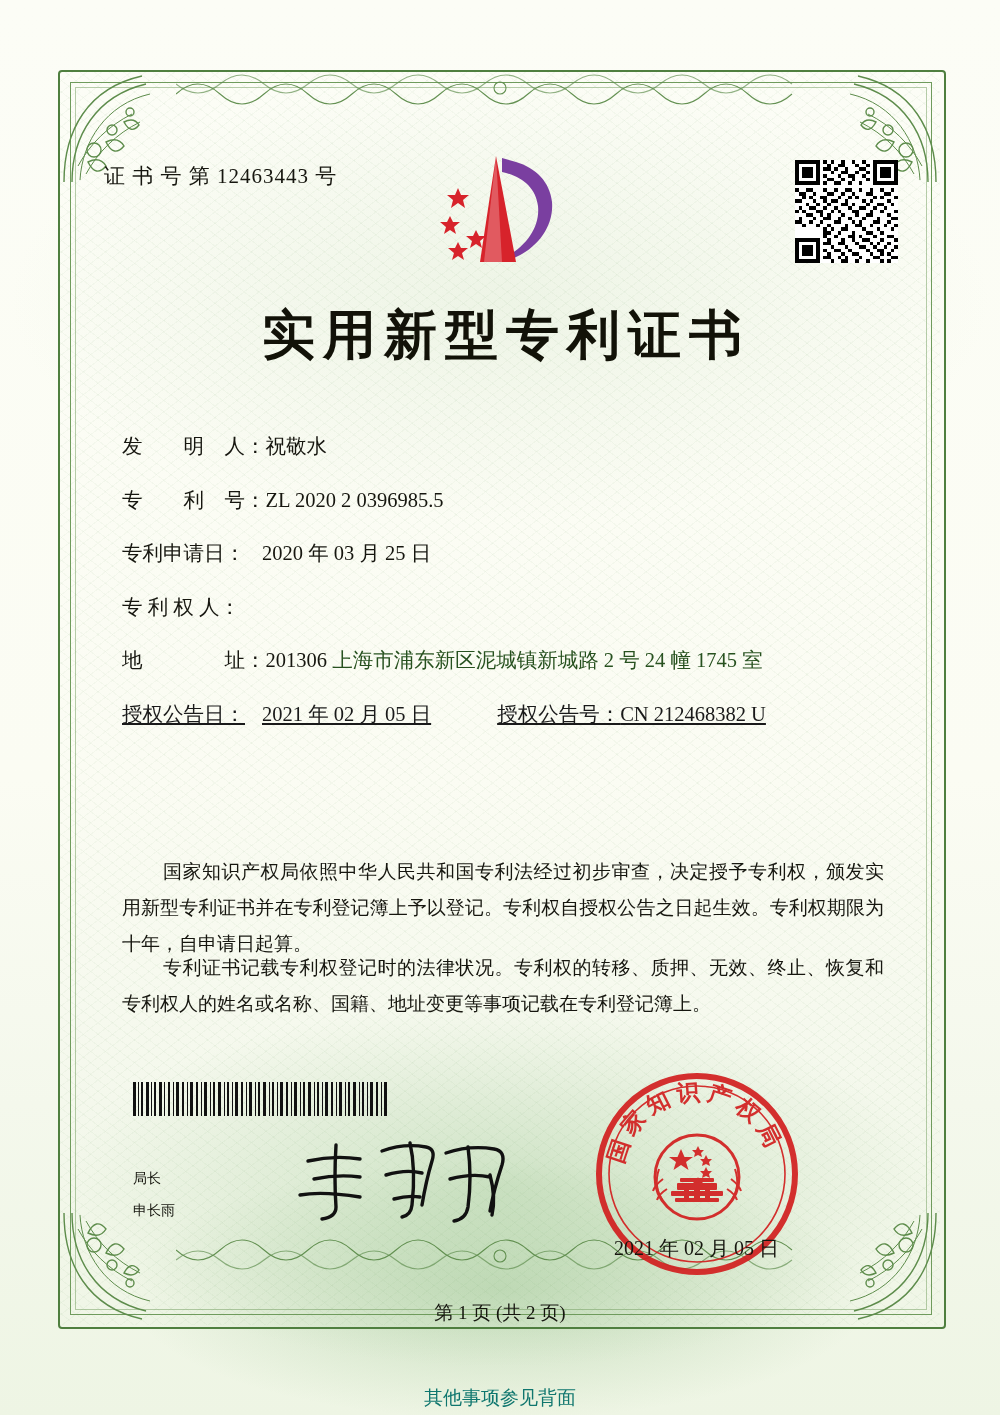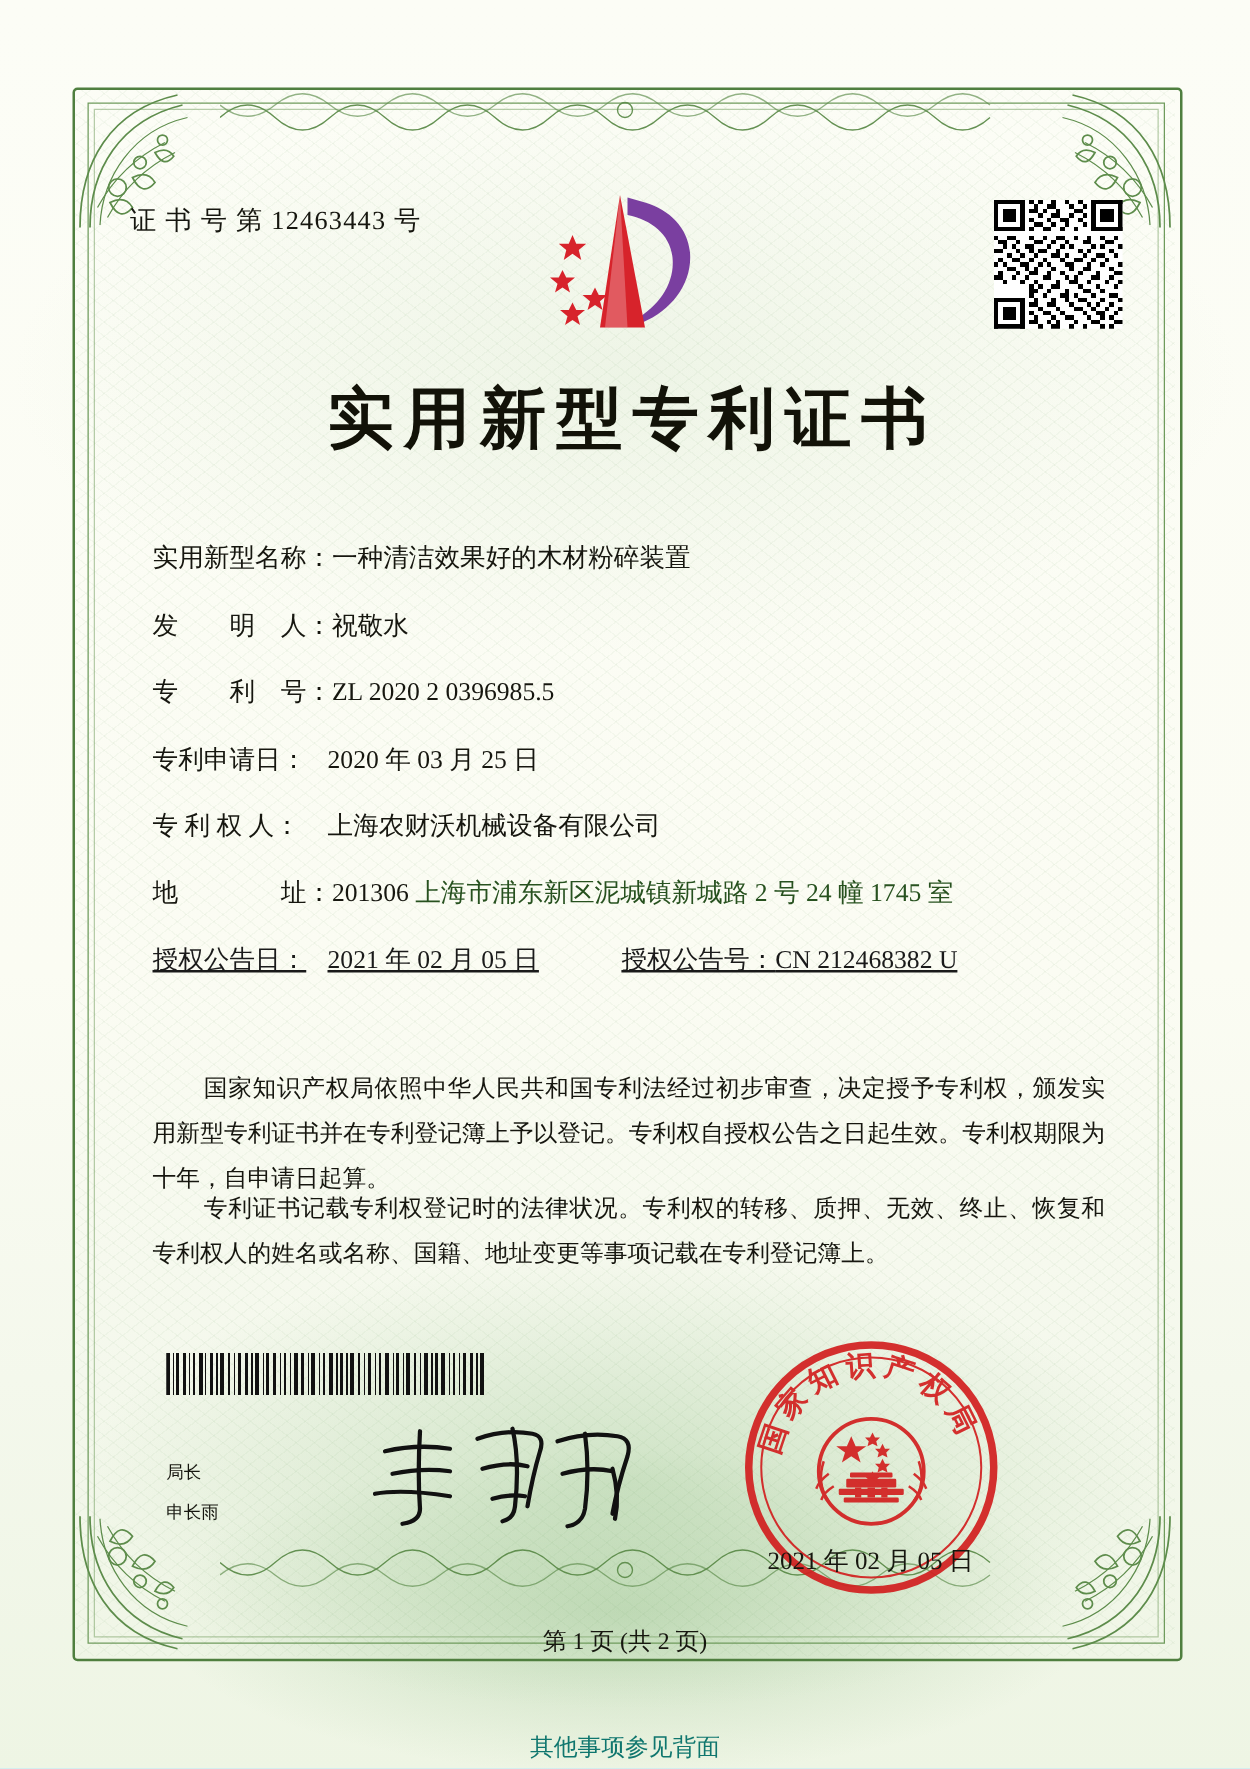--- a/index.html
+++ b/index.html
@@ -15,21 +15,21 @@
     position: relative;
     overflow: hidden;
   }
 
   
   .page {
     position: absolute;
     left: 0; top: 0;
     width: 1000px;
     height: 1415px;
-    background: #7dd3fc;
+    background: #fde047;
   }
 
   
   .wash {
     position: absolute;
     left: 0; top: 0; right: 0; bottom: 0;
     background:
       radial-gradient(ellipse 620px 260px at 50% 1185px, rgba(150,195,140,0.40), rgba(150,195,140,0) 70%),
       radial-gradient(ellipse 520px 180px at 50% 1290px, rgba(120,175,110,0.35), rgba(120,175,110,0) 72%),
       radial-gradient(ellipse 700px 320px at 50% 300px, rgba(205,225,195,0.30), rgba(205,225,195,0) 70%),
@@ -530,43 +530,38 @@
           <rect x="24" y="28" width="1" height="1"></rect>
           <rect x="26" y="28" width="1" height="1"></rect>
       </g>
     </svg>
   </div>
 
   <div class="title">实用新型专利证书</div>
 
   <div class="fields">
 
-    <div class="field">
-      <span class="f-label">实用新型名称：</span>
-      <span class="f-val">一种清洁效果好的木材粉碎装置</span>
-    </div>
 
     <div class="field">
       <span class="f-label">发　　明　人：</span>
       <span class="f-val">祝敬水</span>
     </div>
 
     <div class="field">
       <span class="f-label">专　　利　号：</span>
       <span class="f-val">ZL 2020 2 0396985.5</span>
     </div>
 
     <div class="field">
       <span class="f-label">专利申请日：</span>
       <span class="f-val">2020 年 03 月 25 日</span>
     </div>
 
     <div class="field">
       <span class="f-label">专 利 权 人：</span>
-      <span class="f-val">上海农财沃机械设备有限公司</span>
     </div>
 
     <div class="field">
       <span class="f-label">地　　　　址：</span>
       <span class="f-val"><span>201306 </span><span style="color: rgb(39, 81, 31);">上海市浦东新区泥城镇新城路 2 号 24 幢 1745 室</span></span>
     </div>
 
     <div class="field-row2">
       <span class="f-label">授权公告日：</span>
       <span class="f-val">2021 年 02 月 05 日</span>

